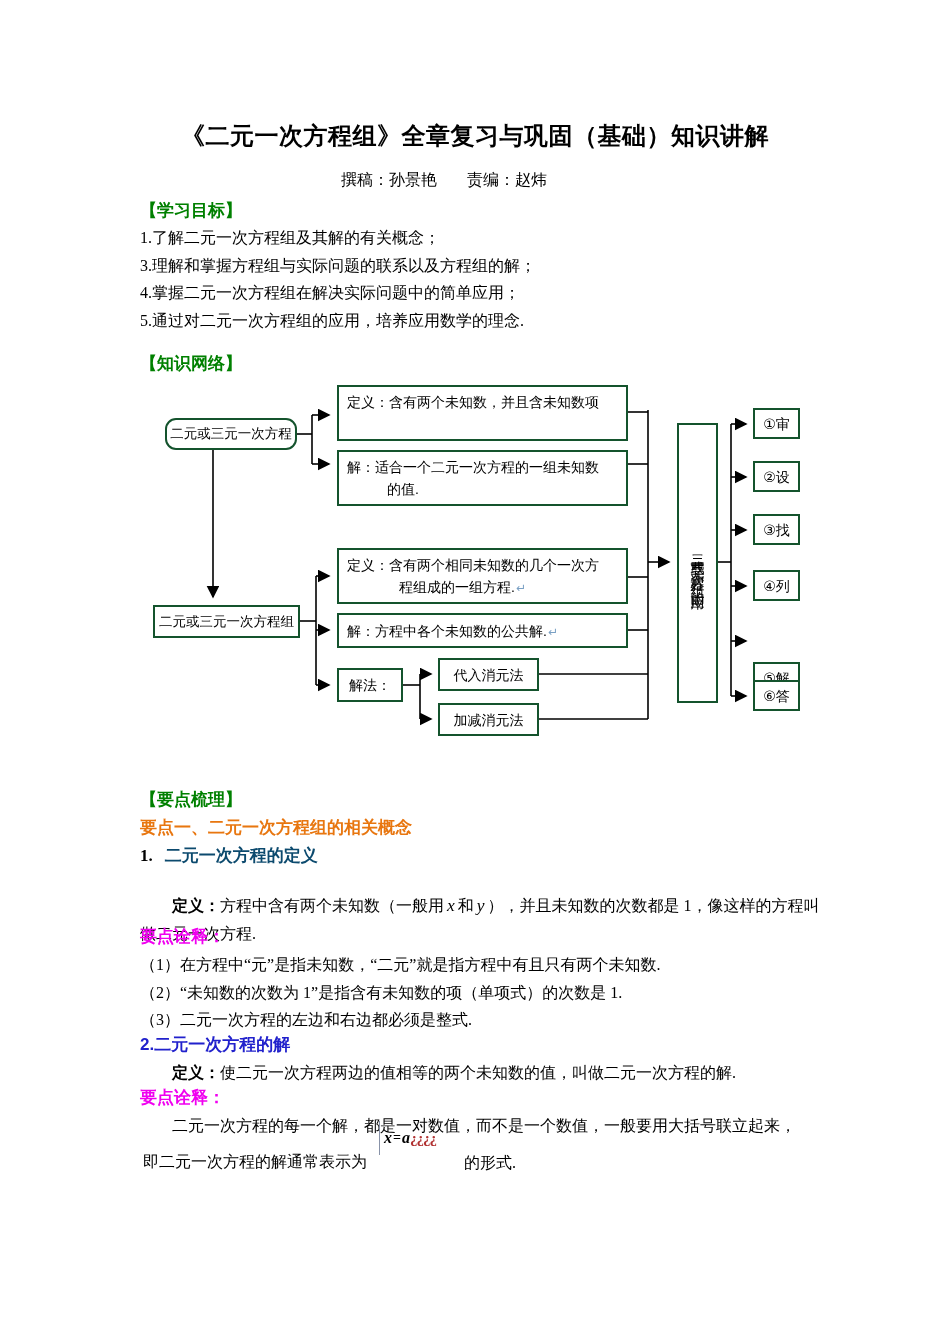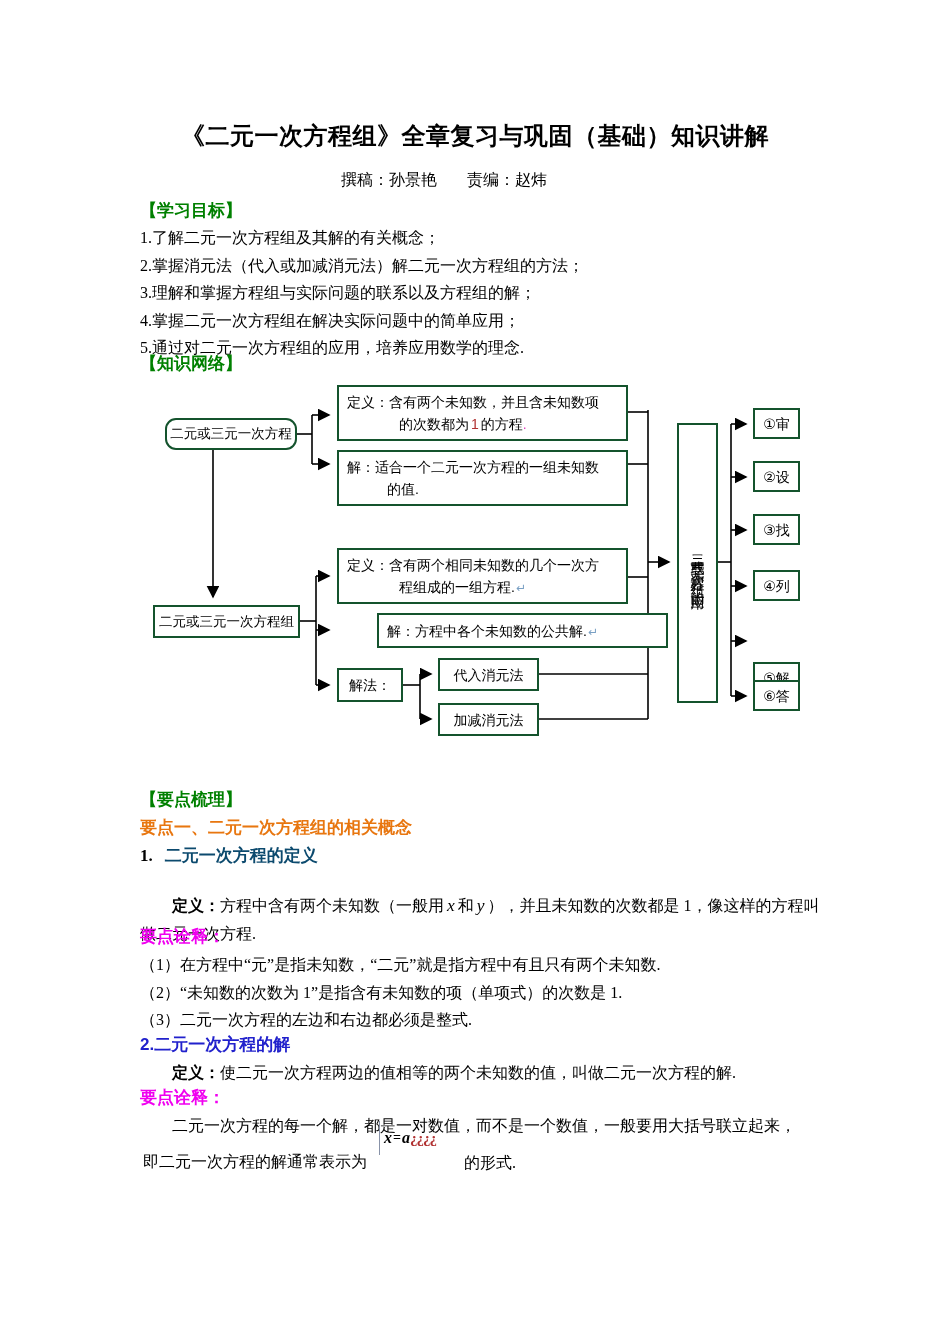--- a/index.html
+++ b/index.html
@@ -33,21 +33,21 @@
   .annot-list{top:951px;left:140px;width:700px;font-size:16px;line-height:27.5px;}
   
   .fbox{position:absolute;border:2px solid #14532d;background:#fff;box-sizing:border-box;
         font-family:"Liberation Sans","DejaVu Sans",sans-serif;font-size:14px;line-height:22px;color:#000;}
   .fcenter{display:flex;align-items:center;justify-content:center;}
   .bA{left:165px;top:418px;width:132px;height:32px;font-size:13.5px;border-radius:11px;}
   .bB{left:153px;top:605px;width:147px;height:33px;font-size:13.5px;}
   .bC{left:337px;top:385px;width:291px;height:56px;padding:4px 0 0 8px;}
   .bD{left:337px;top:450px;width:291px;height:56px;padding:4px 0 0 8px;}
   .bE{left:337px;top:548px;width:291px;height:56px;padding:4px 0 0 8px;}
-  .bF{left:337px;top:613px;width:291px;height:35px;padding:5px 0 0 8px;margin-left:40px;}
+  .bF{left:337px;top:613px;width:291px;height:35px;padding:5px 0 0 8px;}
   .bG{left:337px;top:668px;width:66px;height:34px;}
   .bH{left:438px;top:658px;width:101px;height:33px;}
   .bI{left:438px;top:703px;width:101px;height:33px;}
   .bJ{left:677px;top:423px;width:41px;height:280px;writing-mode:vertical-rl;text-orientation:mixed;
       letter-spacing:3px;line-height:37px;text-align:center;padding-top:6px;}
   .stepbox{left:753px;width:47px;height:31px;}
   .ind52{padding-left:52px;}
   .ind40{padding-left:40px;}
   .red1{color:#B03030;padding:0 2px;}
   .mdot{color:#E040C0;}
@@ -68,21 +68,20 @@
 <div class="page">
 
   <div class="abs doc-title">《二元一次方程组》全章复习与巩固（基础）知识讲解</div>
   <div class="abs byline">
     <span>撰稿：孙景艳</span><span class="gap"></span><span>责编：赵炜</span>
   </div>
 
   <div class="abs h-sec h-learn">【学习目标】</div>
   <div class="abs objectives">
     <div>1.了解二元一次方程组及其解的有关概念；</div>
-    <div>2.掌握消元法（代入或加减消元法）解二元一次方程组的方法；</div>
     <div>3.理解和掌握方程组与实际问题的联系以及方程组的解；</div>
     <div>4.掌握二元一次方程组在解决实际问题中的简单应用；</div>
     <div>5.通过对二元一次方程组的应用，培养应用数学的理念.</div>
   </div>
 
   <div class="abs h-sec h-net">【知识网络】</div>
 
   <svg class="flow-svg" viewBox="0 0 950 1344" xmlns="http://www.w3.org/2000/svg">
     <defs>
       <marker id="ah" markerWidth="9" markerHeight="9" refX="7" refY="4" orient="auto">
@@ -127,21 +126,20 @@
       <path d="M731,641 H746" marker-end="url(#ah)"></path>
       <path d="M731,696 H746" marker-end="url(#ah)"></path>
     </g>
   </svg>
 
   <div class="fbox fcenter bA">二元或三元一次方程</div>
   <div class="fbox fcenter bB">二元或三元一次方程组</div>
 
   <div class="fbox bC">
     <div>定义：含有两个未知数，并且含未知数项</div>
-    <div class="ind52"><span>的次数都为</span><span class="red1">1</span><span>的方程</span><span class="mdot">.</span></div>
   </div>
 
   <div class="fbox bD">
     <div>解：适合一个二元一次方程的一组未知数</div>
     <div class="ind40">的值.</div>
   </div>
 
   <div class="fbox bE">
     <div>定义：含有两个相同未知数的几个一次方</div>
     <div class="ind52"><span>程组成的一组方程.</span><span class="retmark">↵</span></div>

